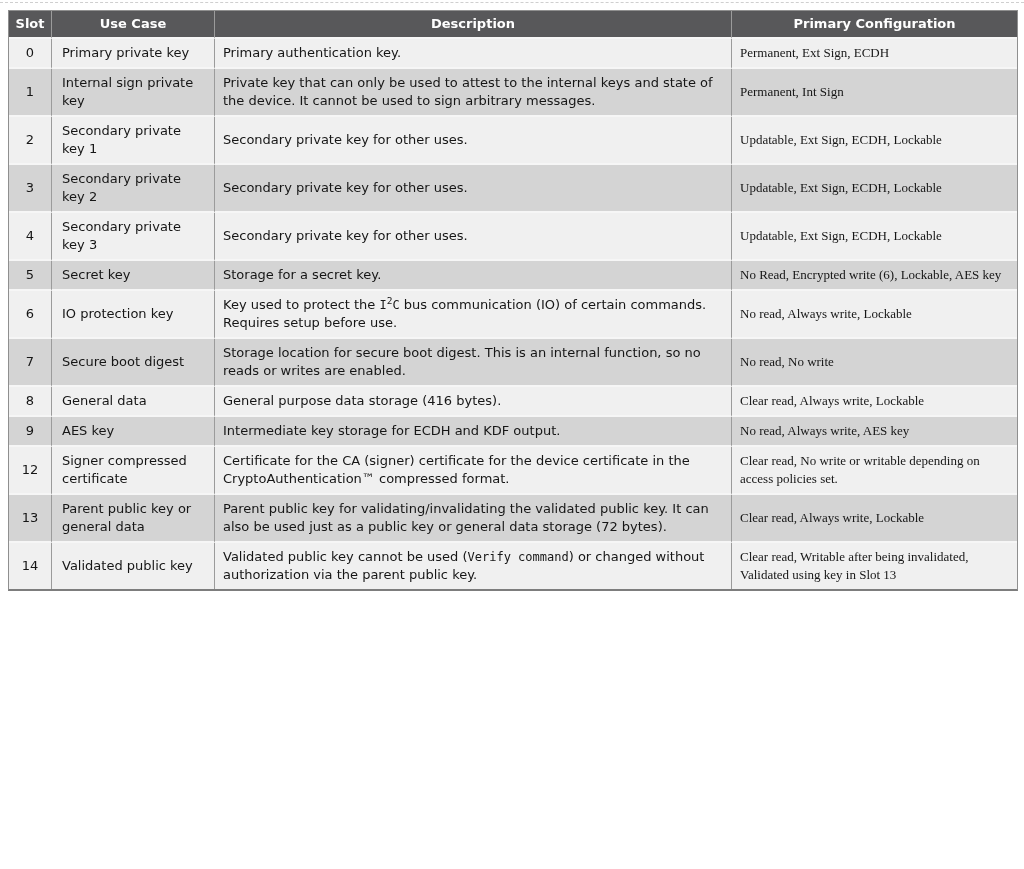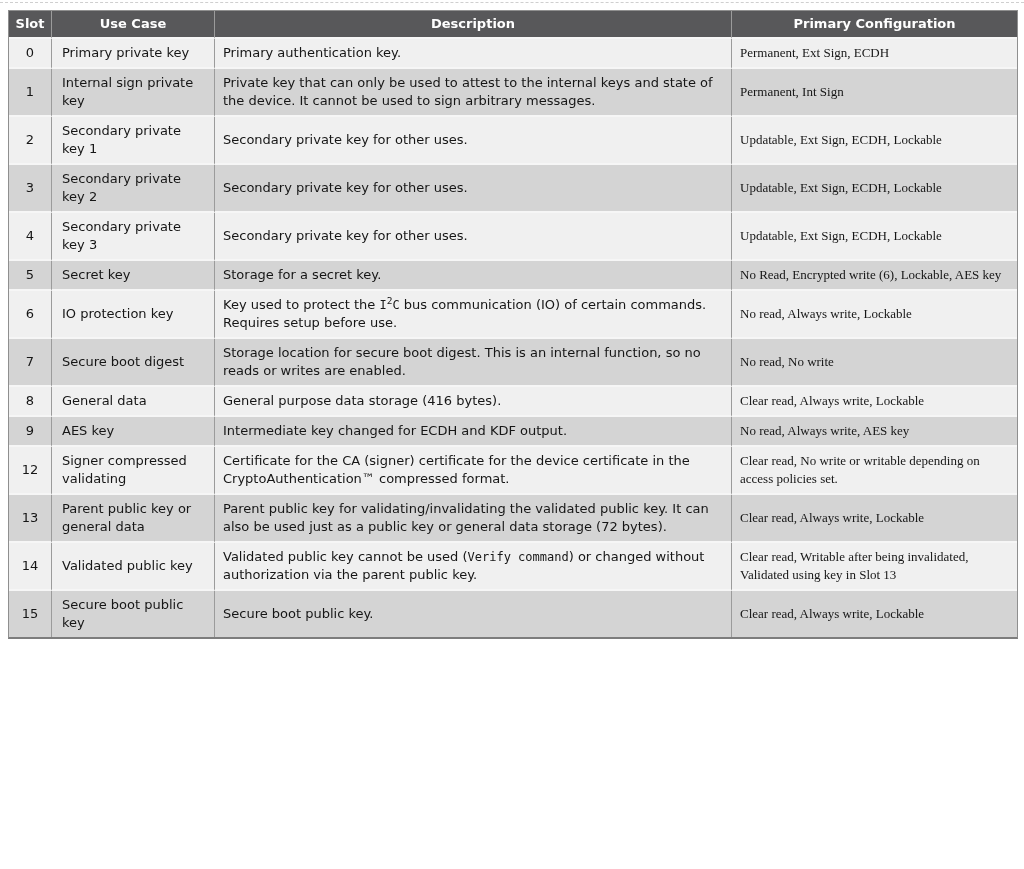--- a/index.html
+++ b/index.html
@@ -143,43 +143,37 @@
           </tr>
           <tr class="light">
             <td class="slot">8</td>
             <td class="usecase">General data</td>
             <td>General purpose data storage (416 bytes).</td>
             <td>Clear read, Always write, Lockable</td>
           </tr>
           <tr class="dark">
             <td class="slot">9</td>
             <td class="usecase">AES key</td>
-            <td>Intermediate key changed for ECDH and KDF output.</td>
+            <td>Intermediate key storage for ECDH and KDF output.</td>
             <td>No read, Always write, AES key</td>
           </tr>
           <tr class="light">
             <td class="slot">12</td>
-            <td class="usecase">Signer compressed validating</td>
+            <td class="usecase">Signer compressed certificate</td>
             <td>Certificate for the CA (signer) certificate for the device certificate in the CryptoAuthentication™ compressed format.</td>
             <td>Clear read, No write or writable depending on access policies set.</td>
           </tr>
           <tr class="dark">
             <td class="slot">13</td>
             <td class="usecase">Parent public key or general data</td>
             <td>Parent public key for validating/invalidating the validated public key. It can also be used just as a public key or general data storage (72 bytes).</td>
             <td>Clear read, Always write, Lockable</td>
           </tr>
           <tr class="light">
             <td class="slot">14</td>
             <td class="usecase">Validated public key</td>
             <td>Validated public key cannot be used (<span class="mono">Verify command</span>) or changed without authorization via the parent public key.</td>
             <td>Clear read, Writable after being invalidated, Validated using key in Slot 13</td>
           </tr>
-          <tr class="dark">
-            <td class="slot">15</td>
-            <td class="usecase">Secure boot public key</td>
-            <td>Secure boot public key.</td>
-            <td>Clear read, Always write, Lockable</td>
-          </tr>
         </tbody>
     </table>
   </div>
 </div>
 
 </body></html>

